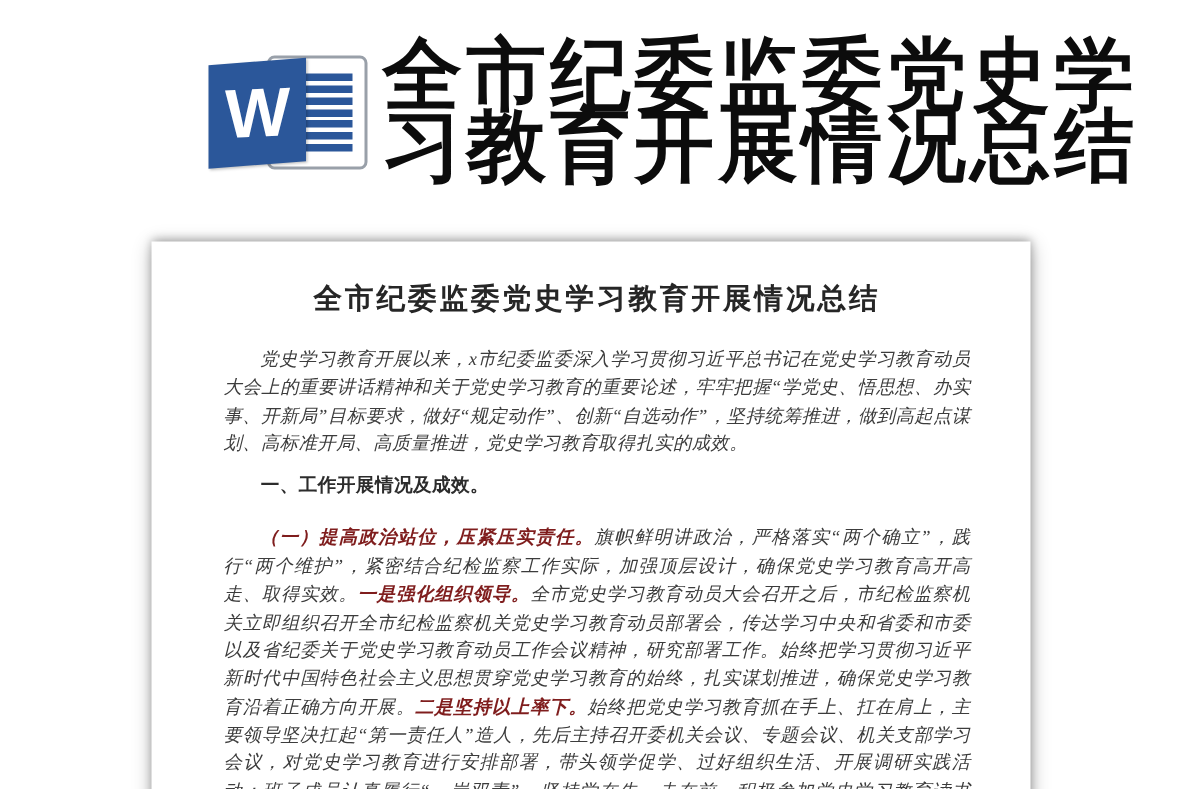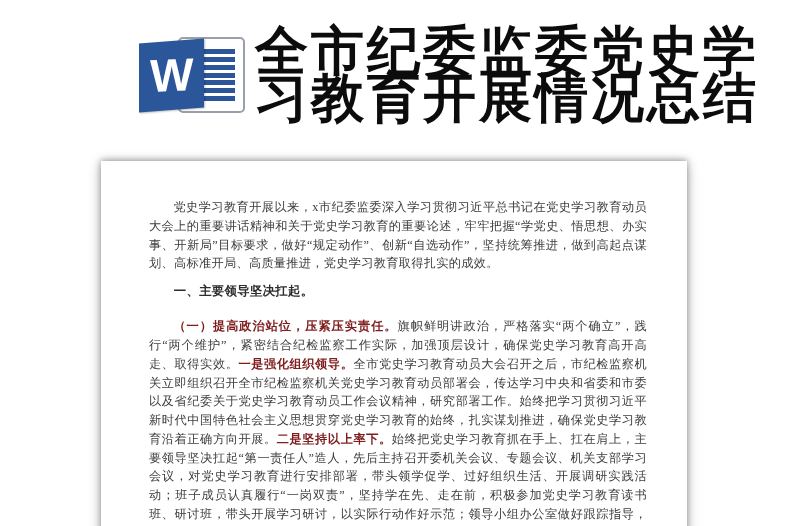--- a/index.html
+++ b/index.html
@@ -63,20 +63,21 @@
     margin: 4px 0 18px 0;
   }
   .doc-sheet p {
     font-size: 12.2px; line-height: 1.54;
     color: #3c3c3c;
     text-align: justify;
     text-indent: 2em;
     word-break: break-all;
     margin: 16px 0 9px 0;
     letter-spacing: 0.3px;
+    font-style: italic;
   }
   .doc-heading {
     font-size: 12.4px; line-height: 1.54;
     font-weight: bold; color: #2c2c2c;
     text-indent: 2em;
     letter-spacing: 0.3px;
     margin: 2px 0 9px 0;
   }
   .doc-sheet p b { color: #7f1d1d; }
 </style>
@@ -101,21 +102,22 @@
     </div>
   </div>
 
   <div class="page-title">
     <div>全市纪委监委党史学</div>
     <div>习教育开展情况总结</div>
   </div>
 </div>
 
 <div class="doc-sheet">
+  <div class="doc-title">全市纪委监委党史学习教育开展情况总结</div>
 
   <p>党史学习教育开展以来，x市纪委监委深入学习贯彻习近平总书记在党史学习教育动员大会上的重要讲话精神和关于党史学习教育的重要论述，牢牢把握“学党史、悟思想、办实事、开新局”目标要求，做好“规定动作”、创新“自选动作”，坚持统筹推进，做到高起点谋划、高标准开局、高质量推进，党史学习教育取得扎实的成效。</p>
 
-  <div class="doc-heading">一、主要领导坚决扛起。</div>
+  <div class="doc-heading">一、工作开展情况及成效。</div>
 
   <p>
     <b>（一）提高政治站位，压紧压实责任。</b><span>旗帜鲜明讲政治，严格落实“两个确立”，践行“两个维护”，紧密结合纪检监察工作实际，加强顶层设计，确保党史学习教育高开高走、取得实效。</span><b>一是强化组织领导。</b><span>全市党史学习教育动员大会召开之后，市纪检监察机关立即组织召开全市纪检监察机关党史学习教育动员部署会，传达学习中央和省委和市委以及省纪委关于党史学习教育动员工作会议精神，研究部署工作。始终把学习贯彻习近平新时代中国特色社会主义思想贯穿党史学习教育的始终，扎实谋划推进，确保党史学习教育沿着正确方向开展。</span><b>二是坚持以上率下。</b><span>始终把党史学习教育抓在手上、扛在肩上，主要领导坚决扛起“第一责任人”造人，先后主持召开委机关会议、专题会议、机关支部学习会议，对党史学习教育进行安排部署，带头领学促学、过好组织生活、开展调研实践活动；班子成员认真履行“一岗双责”，坚持学在先、走在前，积极参加党史学习教育读书班、研讨班，带头开展学习研讨，以实际行动作好示范；领导小组办公室做好跟踪指导，确保学习教育、组织生活、实践活动不走过场，形成了上下联动抓学习教育的良好局面。</span>
   </p>
 </div>
 
 </body></html>

